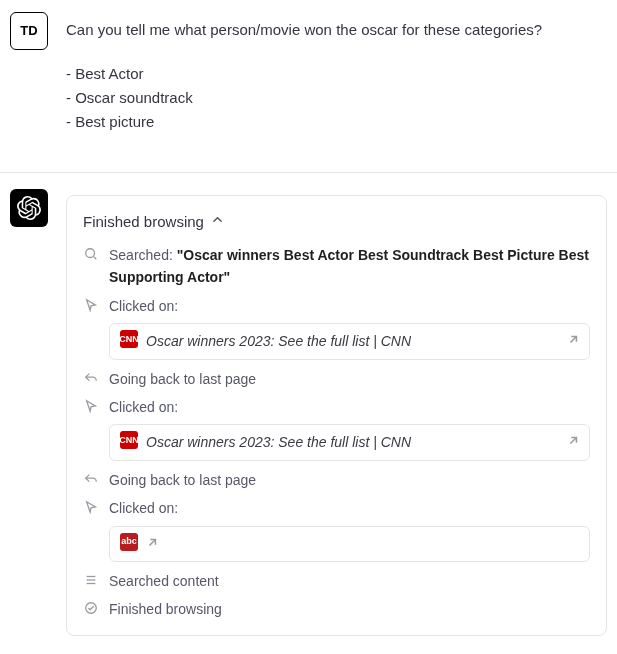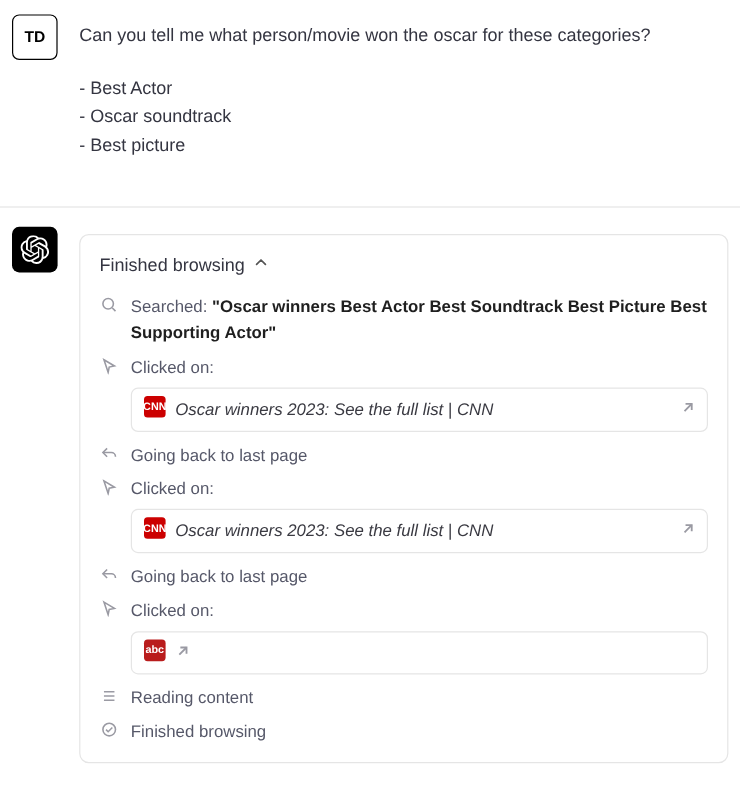--- a/index.html
+++ b/index.html
@@ -256,21 +256,21 @@
       </div>
 
       <div class="step">
         <span class="step-icon">
           <svg viewBox="0 0 16 16">
               <line x1="3" y1="4" x2="13" y2="4"></line>
               <line x1="3" y1="8" x2="13" y2="8"></line>
               <line x1="3" y1="12" x2="13" y2="12"></line>
             </svg>
         </span>
-        <div class="step-body">Reading content</div>
+        <div class="step-body">Searched content</div>
       </div>
 
       <div class="step">
         <span class="step-icon">
           <svg viewBox="0 0 16 16">
               <circle cx="8" cy="8" r="6"></circle>
               <path d="M5 8 L7 10 L11 6"></path>
             </svg>
         </span>
         <div class="step-body">Finished browsing</div>

